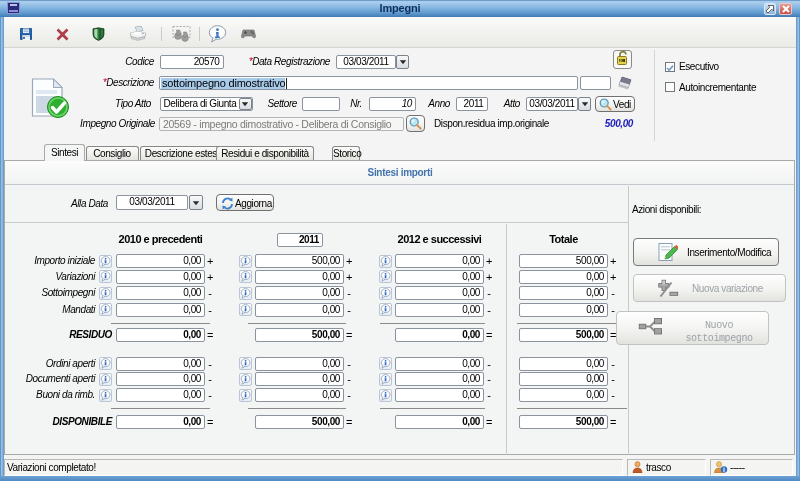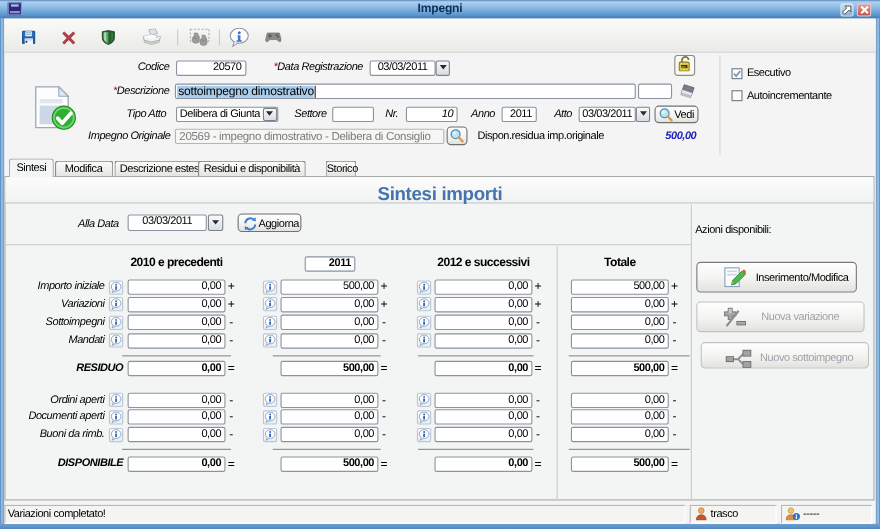--- a/index.html
+++ b/index.html
@@ -13,21 +13,21 @@
 .fld.c { text-align:center; }
 .dis { background:#f6f6f4; border-color:#b2b6ba; color:#7c7c7c; }
 .sign { width:8px; line-height:14.5px; font-size:11px; text-align:center; }
 .iico { width:13px; height:13px; border:1px solid #bac6d6; border-radius:2px; background:linear-gradient(#feffff,#e6edf5); text-align:center; line-height:10px; }
 .sumline { height:1px; background:#8a8a8a; }
 .red { color:#c00020; }
 .btn { border:1px solid #707070; border-radius:4px; background:linear-gradient(#fefefe,#f3f3f1 55%,#e2e2de); line-height:13px; text-align:center; }
 .ddbtn { border:1px solid #7a828c; border-radius:2px; background:linear-gradient(#f8f9fa,#d8dde2); text-align:center; }
 .hdr { line-height:13px; text-align:center; font-weight:bold; font-size:11px; letter-spacing:-0.5px; white-space:nowrap; }
 .vline { width:1px; background:#c9cbc9; }
-.tab { border:1px solid #898989; border-bottom:none; border-radius:3px 3px 0 0; background:linear-gradient(#fcfcfa,#e4e4e0); text-align:center; }
+.tab { border:1px solid #898989; border-bottom:none; border-radius:3px 3px 0 0; background:linear-gradient(#fcfcfa,#e4e4e0); text-align:center;margin-left:36px; }
 </style></head><body>
 
 <div style="left:0;top:0;width:800px;height:17px;background:linear-gradient(180deg,#74a6d6 0%,#aed0ee 10%,#86b6e2 45%,#5d98ce 78%,#4278b2 100%);"></div>
 <div style="left:0;top:0;width:800px;height:1px;background:#6f9dca;"></div>
 <div style="left:0;top:17px;width:4px;height:460px;background:linear-gradient(90deg,#4a80b8,#9cc4e8 40%,#5e94c8);"></div>
 <div style="left:796px;top:17px;width:4px;height:460px;background:linear-gradient(90deg,#5e94c8,#9cc4e8 60%,#4a80b8);"></div>
 <div style="left:0;top:476px;width:800px;height:5px;background:linear-gradient(#6ea2d6,#5088c0);"></div>
 <div style="left:7px;top:2px;width:13px;height:12px;background:#2a2a7a;border:1px solid #8898c8;"><svg width="11" height="10">
       <rect x="2" y="1" width="7" height="2" fill="#b8c0e8"></rect>
       <rect x="1" y="7" width="9" height="2" fill="#8890d8"></rect>
@@ -168,29 +168,29 @@
 <div class="lbl b" style="left:560px;top:117px;width:73px;color:#2020bb;">500,00</div>
 
 <div class="vline" style="left:654px;top:50px;height:91px;background:#d5d6d2;"></div>
 <div style="left:664.5px;top:61.5px;width:10px;height:10px;background:#fdfdfd;border:1px solid #707880;"><svg width="8" height="8" viewBox="0 0 8 8">
       <path d="M1.2 4 L3.2 6.2 L7 1.6" fill="none" stroke="#7a9cc0" stroke-width="1.7"></path>
     </svg></div>
 <div class="llbl" style="left:679px;top:60px;">Esecutivo</div>
 <div style="left:664.5px;top:82px;width:10px;height:10px;background:#fdfdfd;border:1px solid #707880;"></div>
 <div class="llbl" style="left:679px;top:80.5px;">Autoincrementante</div>
 
-<div class="tab" style="left:49.5px;top:146px;width:53px;height:14px;line-height:13px;">Modifica</div>
+<div class="tab" style="left:49.5px;top:146px;width:53px;height:14px;line-height:13px;">Consiglio</div>
 <div class="tab" style="left:103.5px;top:146px;width:88px;height:14px;line-height:13px;">Descrizione estesa</div>
 <div class="tab" style="left:180px;top:146px;width:98px;height:14px;line-height:13px;">Residui e disponibilità</div>
 <div class="tab" style="left:296px;top:146px;width:28px;height:14px;line-height:13px;">Storico</div>
 <div style="left:4px;top:160px;width:791px;height:295px;background:#f3f4f4;border:1px solid #a8aaa8;"></div>
 <div class="tab" style="left:8px;top:144px;width:41px;height:17px;line-height:15px;background:#f4f5f5;border-color:#a8aaa8;">Sintesi</div>
 
 <div style="left:5px;top:161px;width:789px;height:24px;background:linear-gradient(#fbfcfb,#f1f2f2);border-bottom:1px solid #c2c8ce;"></div>
-<div class="b" style="left:300px;top:167px;width:200px;text-align:center;color:#4574ad;font-size:17px;letter-spacing:-0.3px;">Sintesi importi</div>
+<div class="b" style="left:300px;top:167px;width:200px;text-align:center;color:#4574ad;font-size:10px;letter-spacing:-0.3px;">Sintesi importi</div>
 
 <div style="left:5px;top:186px;width:623px;height:37px;border-bottom:1px solid #c9cbc9;"></div>
 <div class="lbl" style="left:68px;top:197px;width:40px;">Alla Data</div>
 <div class="fld c" style="left:116px;top:195px;width:72px;height:15px;"><span class="">03/03/2011</span></div>
 <div class="ddbtn" style="left:189px;top:195px;width:14px;height:15px;line-height:13.5px;"><svg width="8" height="6" viewBox="0 0 8 6">
       <path d="M0.8 1.2 h6.4 L4 5.2 z" fill="#2a2a2a"></path>
     </svg></div>
 <div class="btn" style="left:216px;top:194px;width:58px;height:17px;">
     <span style="position:absolute;left:4px;top:1.5px;"><svg width="13" height="13" viewBox="0 0 13 13">
         <path d="M2 6 A4.6 4.6 0 0 1 9.6 2.6" fill="none" stroke="#3a80cc" stroke-width="1.8"></path>
@@ -445,21 +445,21 @@
           <rect x="5.4" y="1.6" width="2.8" height="9.4" fill="#a8a8a8"></rect>
           <rect x="2.1" y="4.9" width="9.4" height="2.8" fill="#a8a8a8"></rect>
           <rect x="5.4" y="1.6" width="2.8" height="4" fill="#c8c8c8"></rect>
         </g>
         <path d="M3.5 17.5 L14.5 3.5" stroke="#8e8e8e" stroke-width="2"></path>
         <rect x="12.5" y="12.8" width="8.6" height="4" fill="#6e6e6e"></rect>
         <rect x="13.3" y="13.6" width="7" height="2.4" fill="#a8a8a8"></rect>
       </svg></span>
     <span style="position:absolute;left:58px;top:7px;">Nuova variazione</span>
   </div>
-<div class="btn" style="left:637px;top:311px;width:153px;height:24px;border-color:#c2c2c0;color:#9da3a8;">
+<div class="btn" style="left:616px;top:311px;width:153px;height:34px;border-color:#c2c2c0;color:#9da3a8;font-family:Liberation Mono, monospace;">
     <span style="position:absolute;left:21px;top:5px;"><svg width="25" height="19" viewBox="0 0 25 19">
         <path d="M7 9.5 h5 M12 9.5 L17 4.5 M12 9.5 L17 14.5" stroke="#8e8e8e" stroke-width="1.8" fill="none"></path>
         <rect x="0.8" y="6.8" width="7.4" height="5.4" fill="#6e6e6e"></rect>
         <rect x="1.6" y="7.6" width="5.8" height="3.8" fill="#a2a2a2"></rect>
         <rect x="16" y="1" width="8" height="6.2" fill="#6e6e6e"></rect>
         <rect x="16.8" y="1.8" width="6.4" height="4.6" fill="#a2a2a2"></rect>
         <rect x="16" y="11.2" width="8" height="6.2" fill="#6e6e6e"></rect>
         <rect x="16.8" y="12" width="6.4" height="4.6" fill="#a2a2a2"></rect>
       </svg></span>
     <span style="position:absolute;left:53px;top:7px;">Nuovo sottoimpegno</span>

